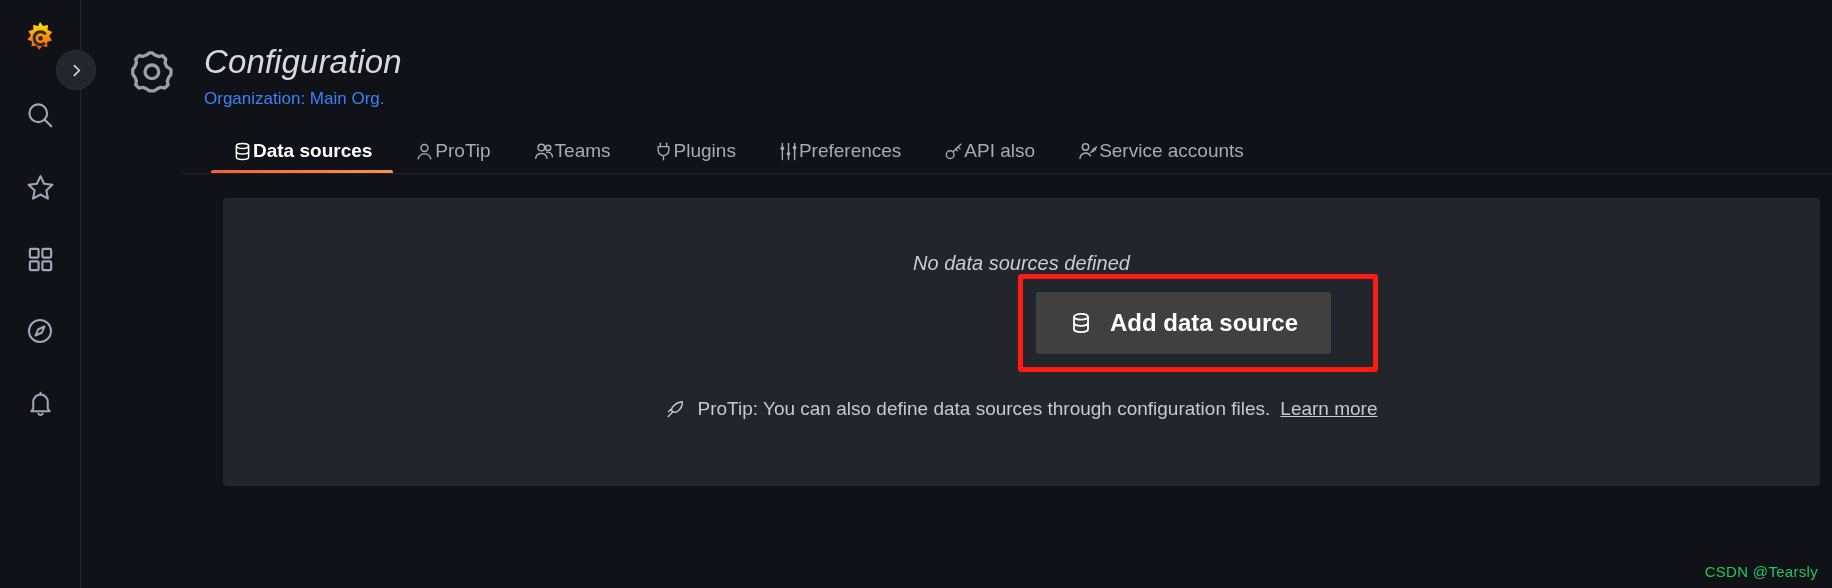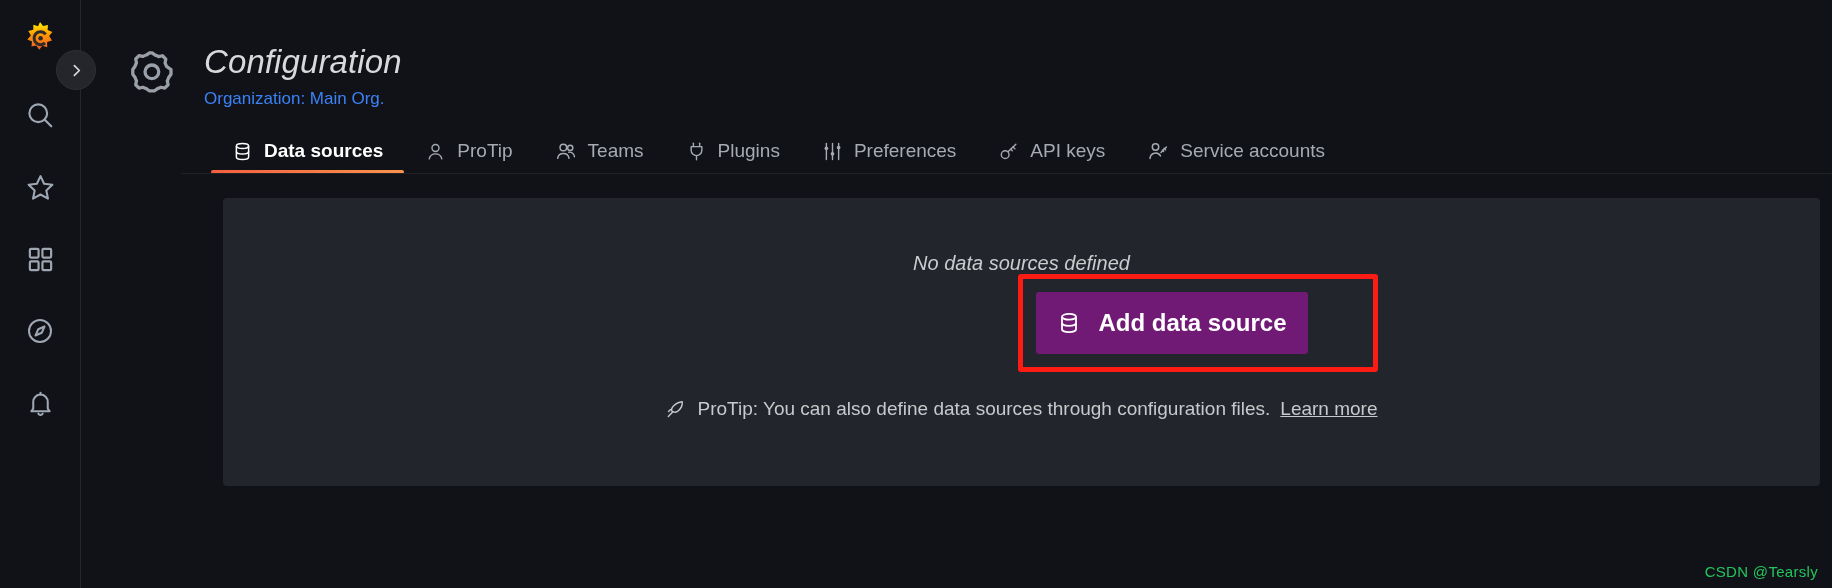--- a/index.html
+++ b/index.html
@@ -140,21 +140,20 @@
     right: 0;
     bottom: 0;
     height: 1px;
     background: #212226;
   }
 
   .tab {
     position: relative;
     display: flex;
     align-items: center;
-    gap: 11px;
     padding: 0 21px 11px 21px;
     font-size: 19px;
     line-height: 24px;
     color: #a6abb3;
     cursor: pointer;
     white-space: nowrap;
   }
   .tab .tab-icon { display: flex; align-items: center; color: #a6abb3; }
 
   .tab.active { color: #ffffff; font-weight: 700; }
@@ -204,23 +203,23 @@
     height: 98px;
     border: 5px solid #fc1c14;
     border-radius: 3px;
     pointer-events: none;
   }
 
   #add-datasource-button {
     position: absolute;
     left: 813px;
     top: 94px;
-    width: 272px;
+    width: 295px;
     height: 62px;
-    background: #701a75;
+    background: #404040;
     border: none;
     border-radius: 3px;
     color: #ffffff;
     font-size: 24px;
     font-weight: 700;
     font-family: "Liberation Sans", sans-serif;
     display: flex;
     align-items: center;
     justify-content: center;
     gap: 17px;
@@ -403,21 +402,21 @@
 
       <div class="tab">
         <span class="tab-icon">
           <svg width="21" height="21" viewBox="0 0 24 24" fill="none" stroke="currentColor" stroke-width="1.6" stroke-linecap="round" aria-hidden="true">
             <circle cx="8.2" cy="15.6" r="4.4"></circle>
             <line x1="11.5" y1="12.4" x2="20.4" y2="3.6"></line>
             <line x1="17.2" y1="6.8" x2="19.4" y2="9"></line>
             <line x1="14.6" y1="9.4" x2="16.4" y2="11.2"></line>
           </svg>
         </span>
-        <span>API keys</span>
+        <span>API also</span>
       </div>
 
       <div class="tab">
         <span class="tab-icon">
           <svg width="22" height="22" viewBox="0 0 24 24" fill="none" stroke="currentColor" stroke-width="1.6" stroke-linecap="round" aria-hidden="true">
             <circle cx="9.3" cy="7.7" r="3.5"></circle>
             <path d="M3.3 20.3a6.1 6.1 0 0 1 11.4-3"></path>
             <line x1="15.2" y1="13.6" x2="21.2" y2="7.6"></line>
             <line x1="18.6" y1="9" x2="20.2" y2="10.6"></line>
             <line x1="16.7" y1="11" x2="18.1" y2="12.4"></line>

